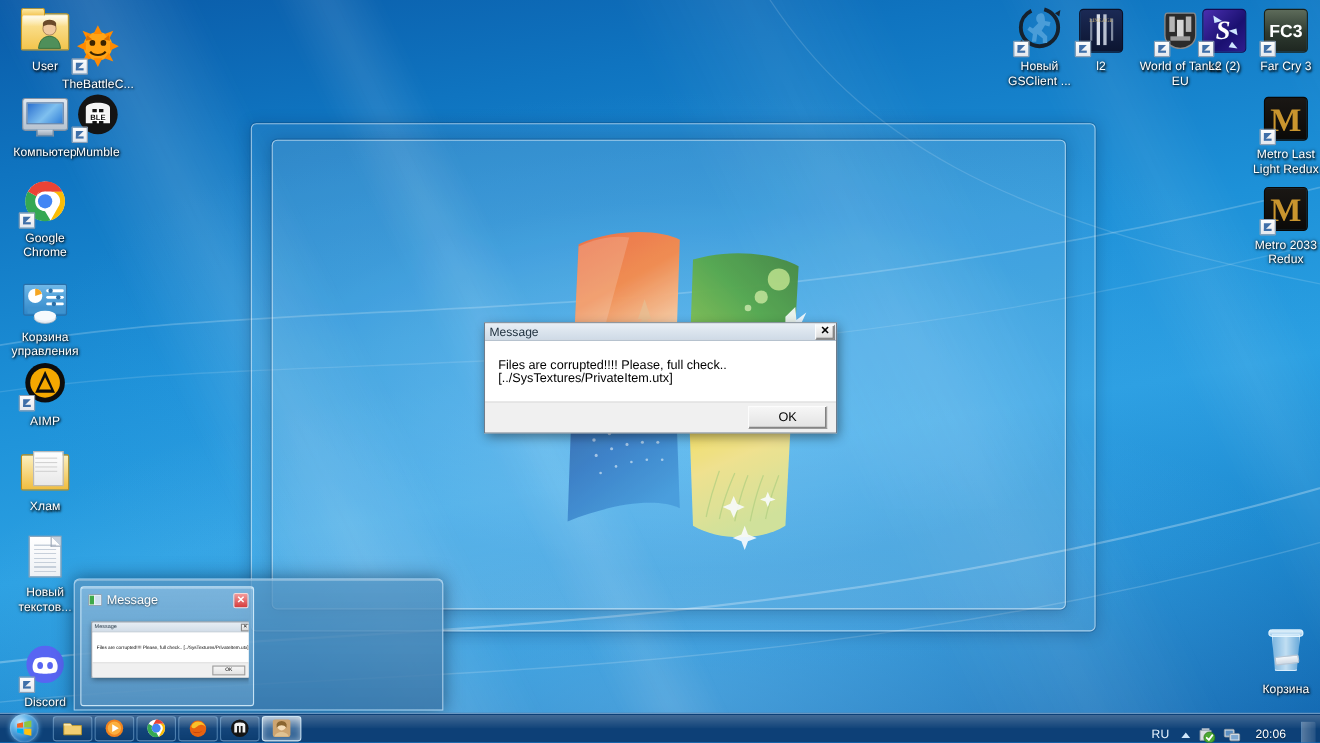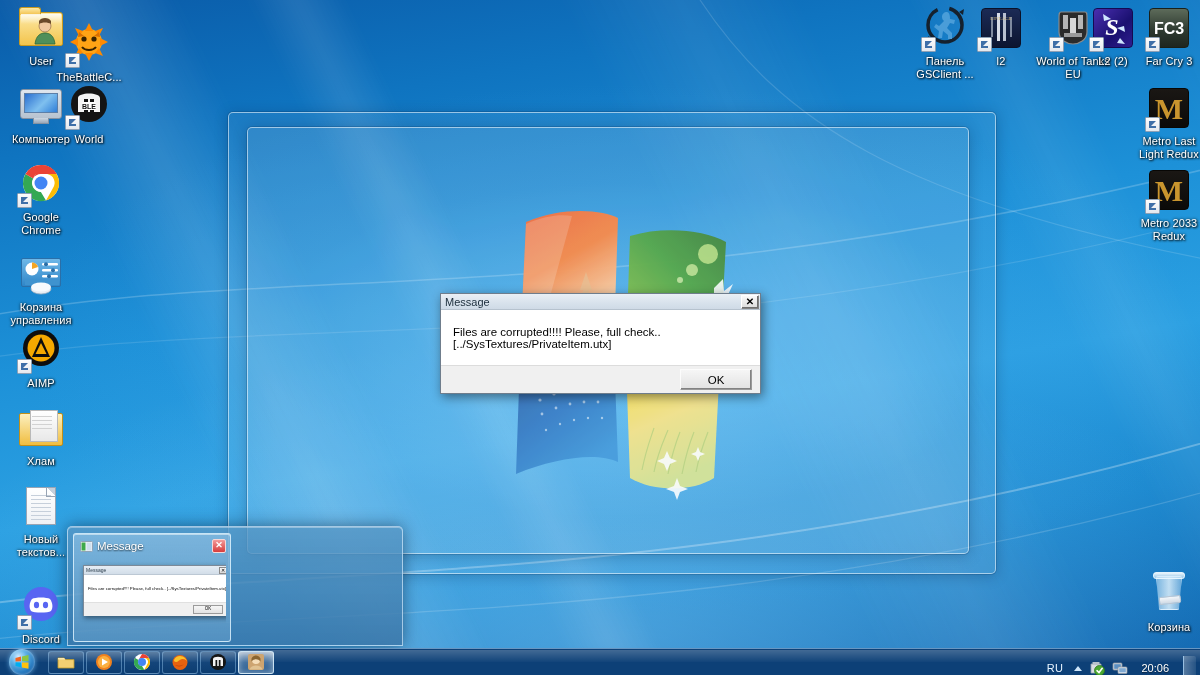--- a/index.html
+++ b/index.html
@@ -553,21 +553,21 @@
 <div class="desk-icon" style="left:50px;top:82px;">
   <div class="glyph">
     <svg width="48" height="48" style="position:absolute;left:0;top:0;">
       <circle cx="24" cy="22" r="18" fill="#141414"></circle>
       <path d="M 13 30 L 13 16 C 13 10 35 10 35 16 L 35 30 L 29 30 L 29 17 L 25 17 L 25 30 L 23 30 L 23 17 L 19 17 L 19 30 Z" fill="#f4f4f4"></path>
       <rect x="17" y="20" width="14" height="8" rx="1.5" fill="#ffffff"></rect>
       <text x="24" y="27" font-size="7" font-family="Liberation Sans, sans-serif" font-weight="bold" fill="#111" text-anchor="middle">BLE</text>
     </svg>
     <div class="shortcut-arrow"></div>
   </div>
-  <div class="label">World</div>
+  <div class="label">Mumble</div>
 </div>
 
 <div class="desk-icon" style="left:2px;top:160px;">
   <div class="glyph">
     <svg width="48" height="48" style="position:absolute;left:0;top:0;">
       <circle cx="24" cy="23" r="18" fill="#fff"></circle>
       <path d="M 24 5 A 18 18 0 0 1 39.6 14 L 24 14 A 9 9 0 0 0 16.2 18.5 Z" fill="#ea4335"></path>
       <path d="M 39.6 14 A 18 18 0 0 1 29 40.4 L 36 28 A 9 9 0 0 0 30.2 14 Z" fill="#fbbc05"></path>
       <path d="M 29 40.4 A 18 18 0 0 1 8.4 14 L 16.2 18.5 A 9 9 0 0 0 23.9 32 Z" fill="#34a853"></path>
       <path d="M 8.4 14 A 18 18 0 0 1 39.6 14 L 30.2 14 A 9 9 0 0 0 16.2 18.5 Z" fill="#ea4335"></path>
@@ -648,21 +648,21 @@
 <div class="desk-icon" style="left:906px;top:4px;">
   <div class="glyph">
     <svg width="48" height="48" style="position:absolute;left:0;top:0;">
       <circle cx="24" cy="21" r="17" fill="none" stroke="#15212e" stroke-width="3.5" stroke-dasharray="72 12"></circle>
       <path d="M 26 8 C 23 8 21 10 21 13 C 21 15 22 16 23 17 L 18 22 L 15 20 L 13 23 L 18 27 L 17 34 L 21 34 L 22 27 L 27 31 L 27 35 L 31 35 L 31 29 L 26 24 L 29 19 L 33 20 L 34 16 L 29 15 C 29 11 28 8 26 8 Z" fill="#4a9dd8"></path>
       <path d="M 38 8 l 5 -3 l -1 6 Z" fill="#15212e"></path>
       <path d="M 8 32 l -4 4 l 6 1 Z" fill="#15212e"></path>
     </svg>
     <div class="shortcut-arrow"></div>
   </div>
-  <div class="label">Панель GSClient ...</div>
+  <div class="label">Новый GSClient ...</div>
 </div>
 
 <div class="desk-icon" style="left:962px;top:4px;">
   <div class="glyph">
     <div class="square-icon" style="background:linear-gradient(#1b2a55,#0c1530);border:1px solid #0a1128;"></div>
     <svg width="48" height="48" style="position:absolute;left:0;top:0;">
       <rect x="20" y="9" width="3" height="28" fill="#d8dde8"></rect>
       <rect x="26" y="9" width="3" height="28" fill="#b8c0d0"></rect>
       <rect x="14" y="13" width="2" height="20" fill="#7f8aa0"></rect>
       <rect x="33" y="13" width="2" height="20" fill="#7f8aa0"></rect>

